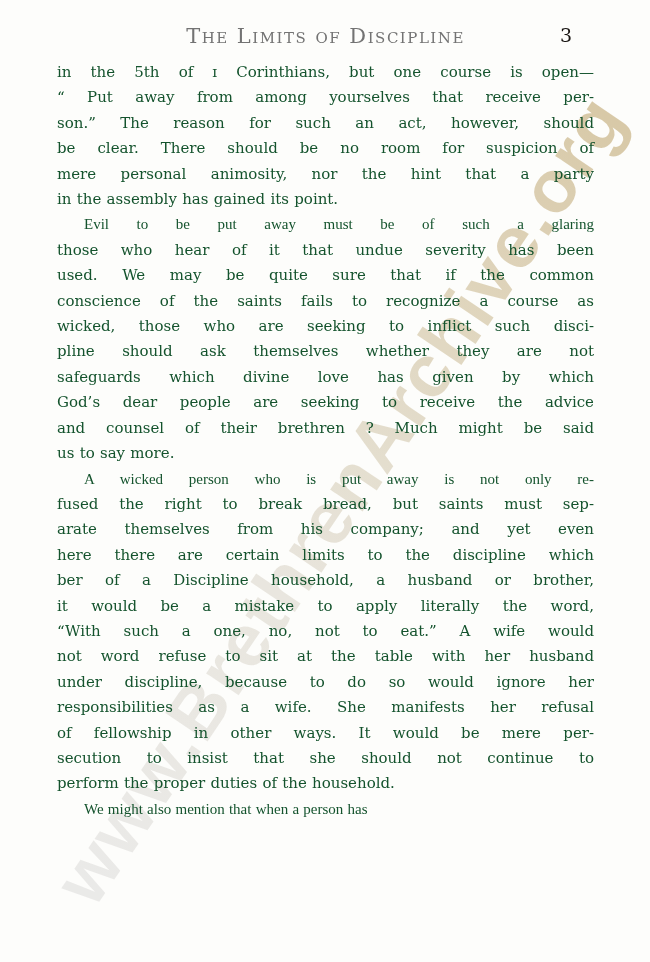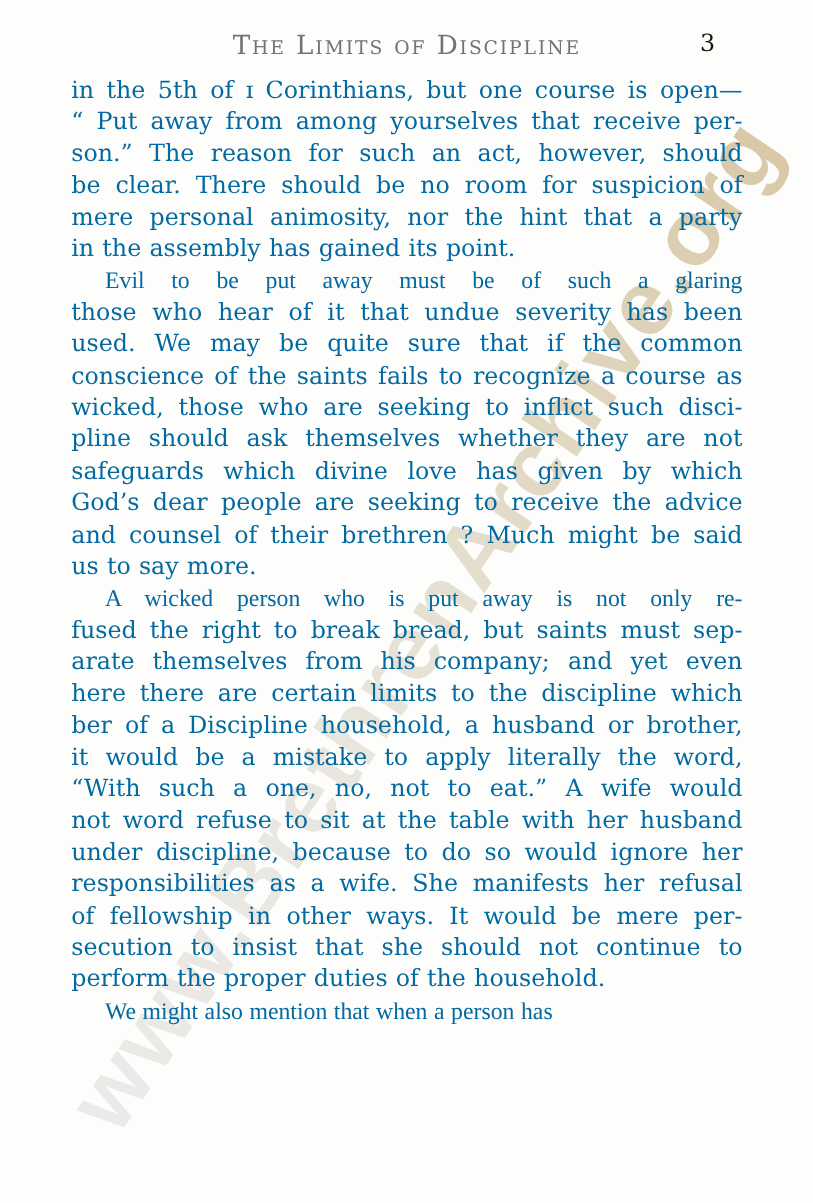--- a/index.html
+++ b/index.html
@@ -54,23 +54,23 @@
     position: absolute;
     right: 22px; top: 0;
     font-size: 19px;
     color: #171310;
   }
   
   .text-block {
     position: absolute;
     left: 57px; top: 60px; width: 537px;
     z-index: 1;
-    font-size: 19px;
+    font-size: 15px;
     line-height: 25.4px;
-    color: #0369a1;
+    color: #14532d;
     word-spacing: 0.5px;
   }
   .line {
     text-align: justify;
     text-align-last: justify;
     white-space: normal;
   }
   .line.end  { text-align-last: left; }
   .line.indent { text-indent: 27px; font-family: Liberation Serif, serif; }
   .para { margin: 0; padding: 0; }

